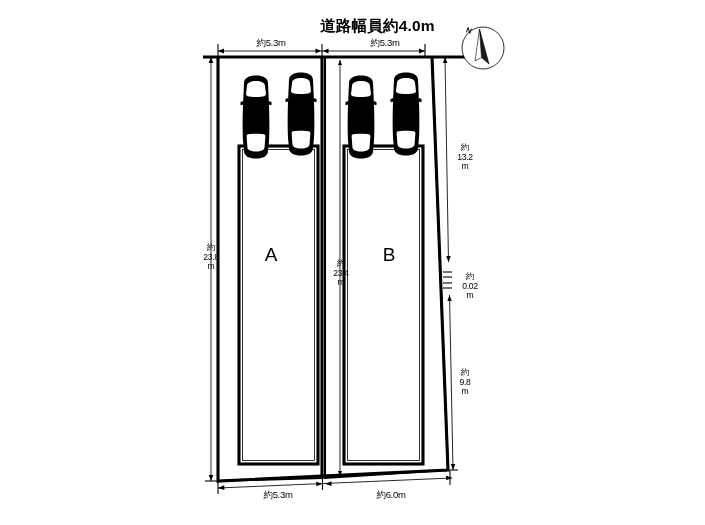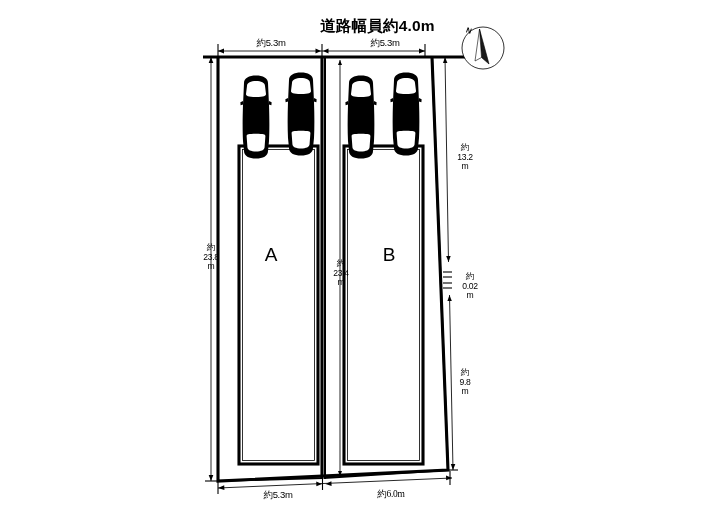--- a/index.html
+++ b/index.html
@@ -45,21 +45,21 @@
     text-align: center;
   }
   #dim-top-left  { left: 236px; width: 70px; }
   #dim-top-right { left: 350px; width: 70px; }
   .dim-bottom {
     font-size: 9.5px;
     top: 490px;
     text-align: center;
   }
   #dim-bottom-left  { left: 243px; width: 70px; }
-  #dim-bottom-right { left: 356px; width: 70px; font-family: Liberation Serif, serif; }
+  #dim-bottom-right { left: 356px; width: 70px; }
   .dim-stack {
     font-size: 8.6px;
     text-align: center;
     line-height: 1.12;
   }
   #dim-left-total  { left: 198px; top: 243px; width: 26px; }
   #dim-mid-depth   { left: 330px; top: 259px; width: 22px; }
   #dim-right-upper { left: 452px; top: 143px; width: 26px; }
   #dim-right-gap   { left: 455px; top: 272px; width: 30px; }
   #dim-right-lower { left: 452px; top: 368px; width: 26px; }

